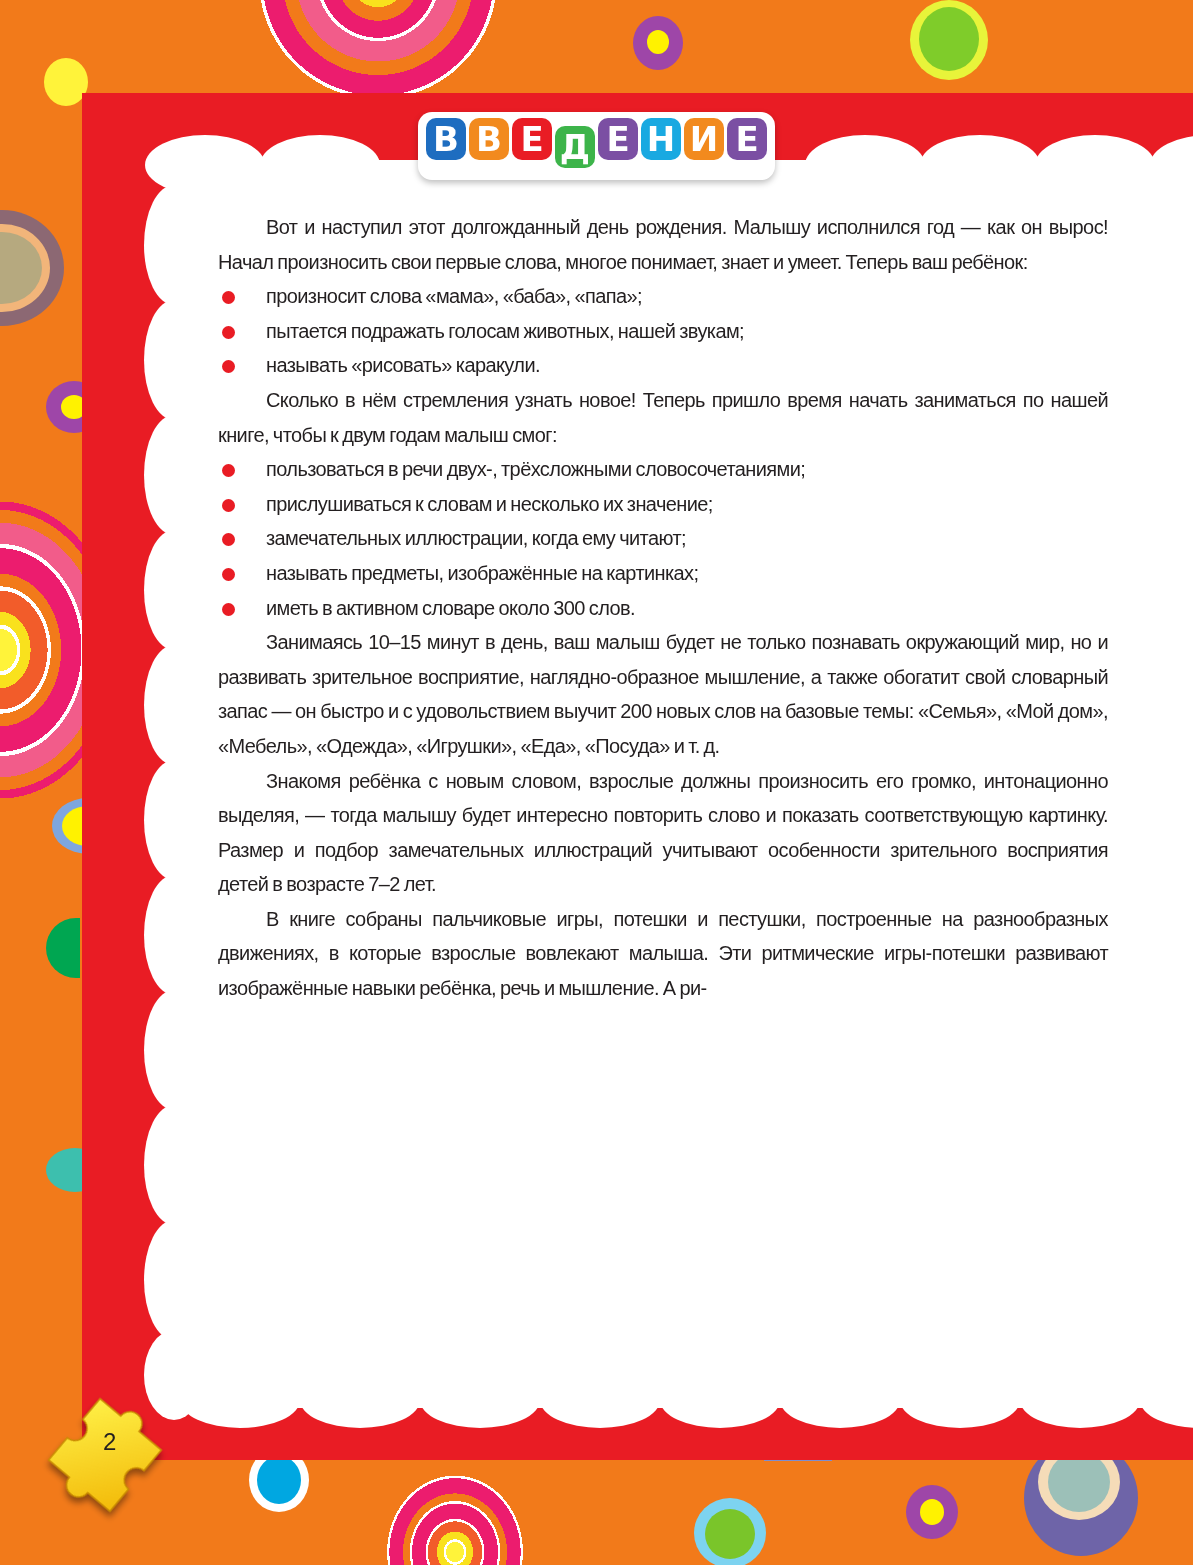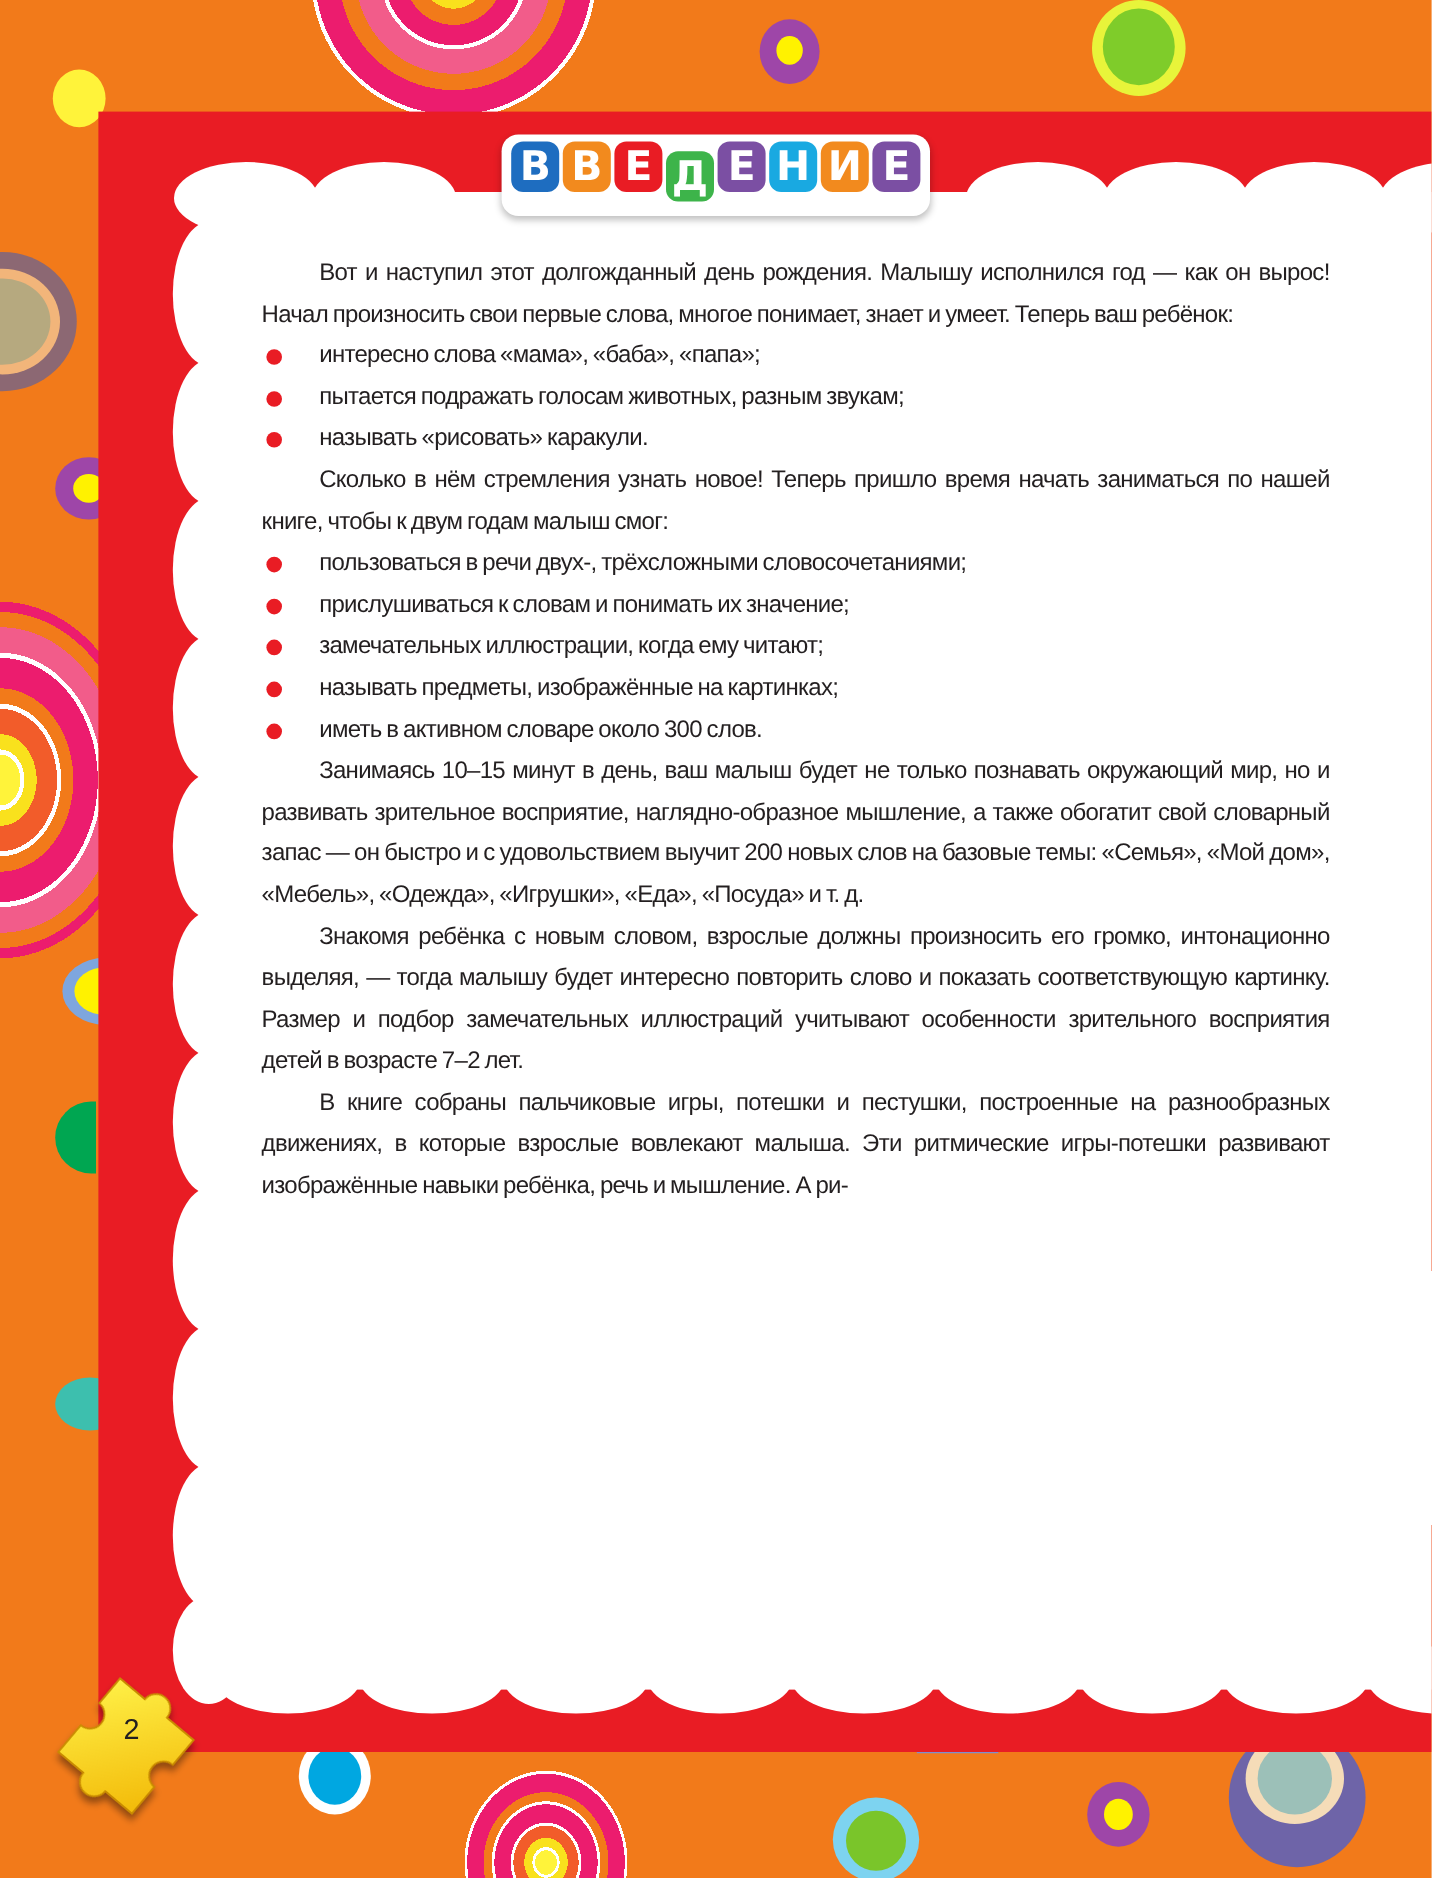--- a/index.html
+++ b/index.html
@@ -117,28 +117,28 @@
   <div class="title-letter" style="background:#3DB44A;margin-top:8px;">Д</div>
   <div class="title-letter" style="background:#7B4FA3;">Е</div>
   <div class="title-letter" style="background:#19A9E1;">Н</div>
   <div class="title-letter" style="background:#F28A1E;">И</div>
   <div class="title-letter" style="background:#7B4FA3;">Е</div>
 </div>
 
 <div class="abs text-block">
   <p class="para">Вот и наступил этот долгожданный день рождения. Малышу исполнился год — как он вырос! Начал произносить свои пер­вые слова, многое понимает, знает и умеет. Теперь ваш ребё­нок:</p>
   <ul class="bullets">
-    <li><span class="bullet-dot"></span><span>интересно слова «мама», «баба», «папа»;</span></li>
-    <li><span class="bullet-dot"></span><span>пытается подражать голосам животных, разным звукам;</span></li>
+    <li><span class="bullet-dot"></span><span>произносит слова «мама», «баба», «папа»;</span></li>
+    <li><span class="bullet-dot"></span><span>пытается подражать голосам животных, нашей звукам;</span></li>
     <li><span class="bullet-dot"></span><span>называть «рисовать» каракули.</span></li>
   </ul>
   <p class="para">Сколько в нём стремления узнать новое! Теперь пришло время начать заниматься по нашей книге, чтобы к двум годам малыш смог:</p>
   <ul class="bullets">
     <li><span class="bullet-dot"></span><span>пользоваться в речи двух-, трёхсложными словосочетания­ми;</span></li>
-    <li><span class="bullet-dot"></span><span>прислушиваться к словам и понимать их значение;</span></li>
+    <li><span class="bullet-dot"></span><span>прислушиваться к словам и несколько их значение;</span></li>
     <li><span class="bullet-dot"></span><span>замечательных иллюстрации, когда ему читают;</span></li>
     <li><span class="bullet-dot"></span><span>называть предметы, изображённые на картинках;</span></li>
     <li><span class="bullet-dot"></span><span>иметь в активном словаре около 300 слов.</span></li>
   </ul>
   <p class="para">Занимаясь 10–15 минут в день, ваш малыш будет не только познавать окружающий мир, но и развивать зрительное вос­приятие, наглядно-образное мышление, а также обогатит свой словарный запас — он быстро и с удовольствием выучит 200 новых слов на базовые темы: «Семья», «Мой дом», «Мебель», «Одежда», «Игрушки», «Еда», «Посуда» и т. д.</p>
   <p class="para">Знакомя ребёнка с новым словом, взрослые должны про­износить его громко, интонационно выделяя, — тогда малышу будет интересно повторить слово и показать соответствующую картинку. Размер и подбор замечательных иллюстраций учи­тывают особенности зрительного восприятия детей в возрасте 7–2 лет.</p>
   <p class="para">В книге собраны пальчиковые игры, потешки и пестушки, построенные на разнообразных движениях, в которые взрос­лые вовлекают малыша. Эти ритмические игры-потешки раз­вивают изображённые навыки ребёнка, речь и мышление. А ри-</p>
 </div>
 
 <svg class="abs puzzle" viewBox="0 0 150 150">

